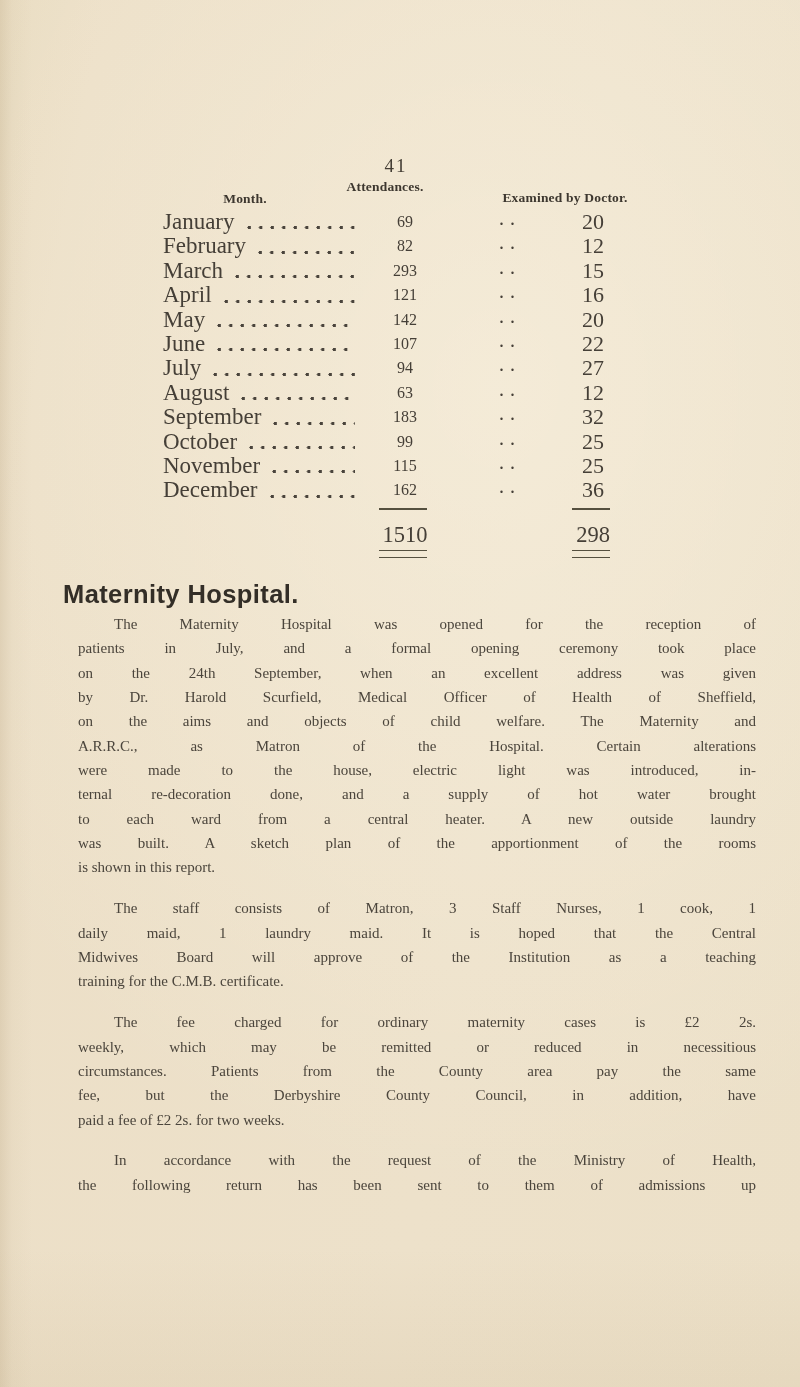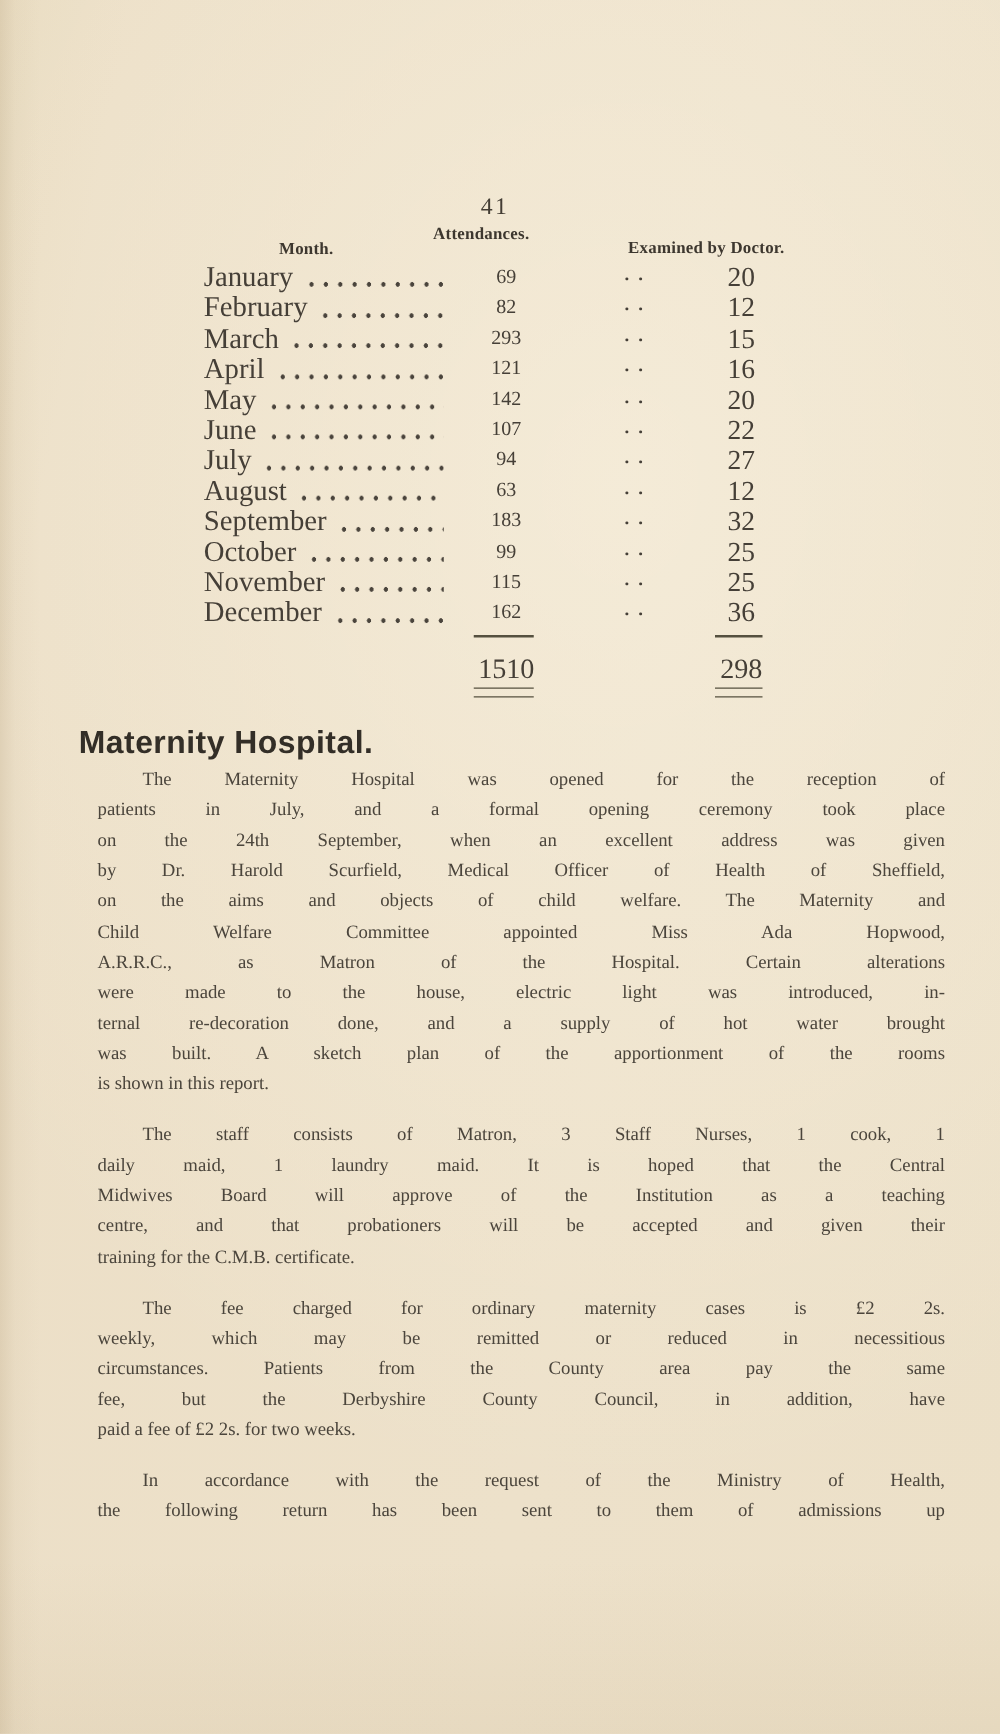--- a/index.html
+++ b/index.html
@@ -204,32 +204,31 @@
 
   <div class="section-heading">Maternity Hospital.</div>
 
   <div class="bodytext">
     <div class="para">
       <div class="pline first">The Maternity Hospital was opened for the reception of</div>
       <div class="pline">patients in July, and a formal opening ceremony took place</div>
       <div class="pline">on the 24th September, when an excellent address was given</div>
       <div class="pline">by Dr. Harold Scurfield, Medical Officer of Health of Sheffield,</div>
       <div class="pline">on the aims and objects of child welfare.  The Maternity and</div>
-      <div class="pline">Child Welfare Committee appointed Miss Ada Hopwood,</div>
       <div class="pline">A.R.R.C., as Matron of the Hospital.  Certain alterations</div>
       <div class="pline">were made to the house, electric light was introduced, in-</div>
       <div class="pline">ternal re-decoration done, and a supply of hot water brought</div>
+      <div class="pline">to each ward from a central heater.  A new outside laundry</div>
       <div class="pline">was built.  A sketch plan of the apportionment of the rooms</div>
       <div class="pline last">is shown in this report.</div>
     </div>
     <div class="para">
       <div class="pline first">The staff consists of Matron, 3 Staff Nurses, 1 cook, 1</div>
       <div class="pline">daily maid, 1 laundry maid.  It is hoped that the Central</div>
       <div class="pline">Midwives Board will approve of the Institution as a teaching</div>
-      <div class="pline">centre, and that probationers will be accepted and given their</div>
       <div class="pline last">training for the C.M.B. certificate.</div>
     </div>
     <div class="para">
       <div class="pline first">The fee charged for ordinary maternity cases is £2 2s.</div>
       <div class="pline">weekly, which may be remitted or reduced in necessitious</div>
       <div class="pline">circumstances.  Patients from the County area pay the same</div>
       <div class="pline">fee, but the Derbyshire County Council, in addition, have</div>
       <div class="pline last">paid a fee of £2 2s. for two weeks.</div>
     </div>
     <div class="para">

